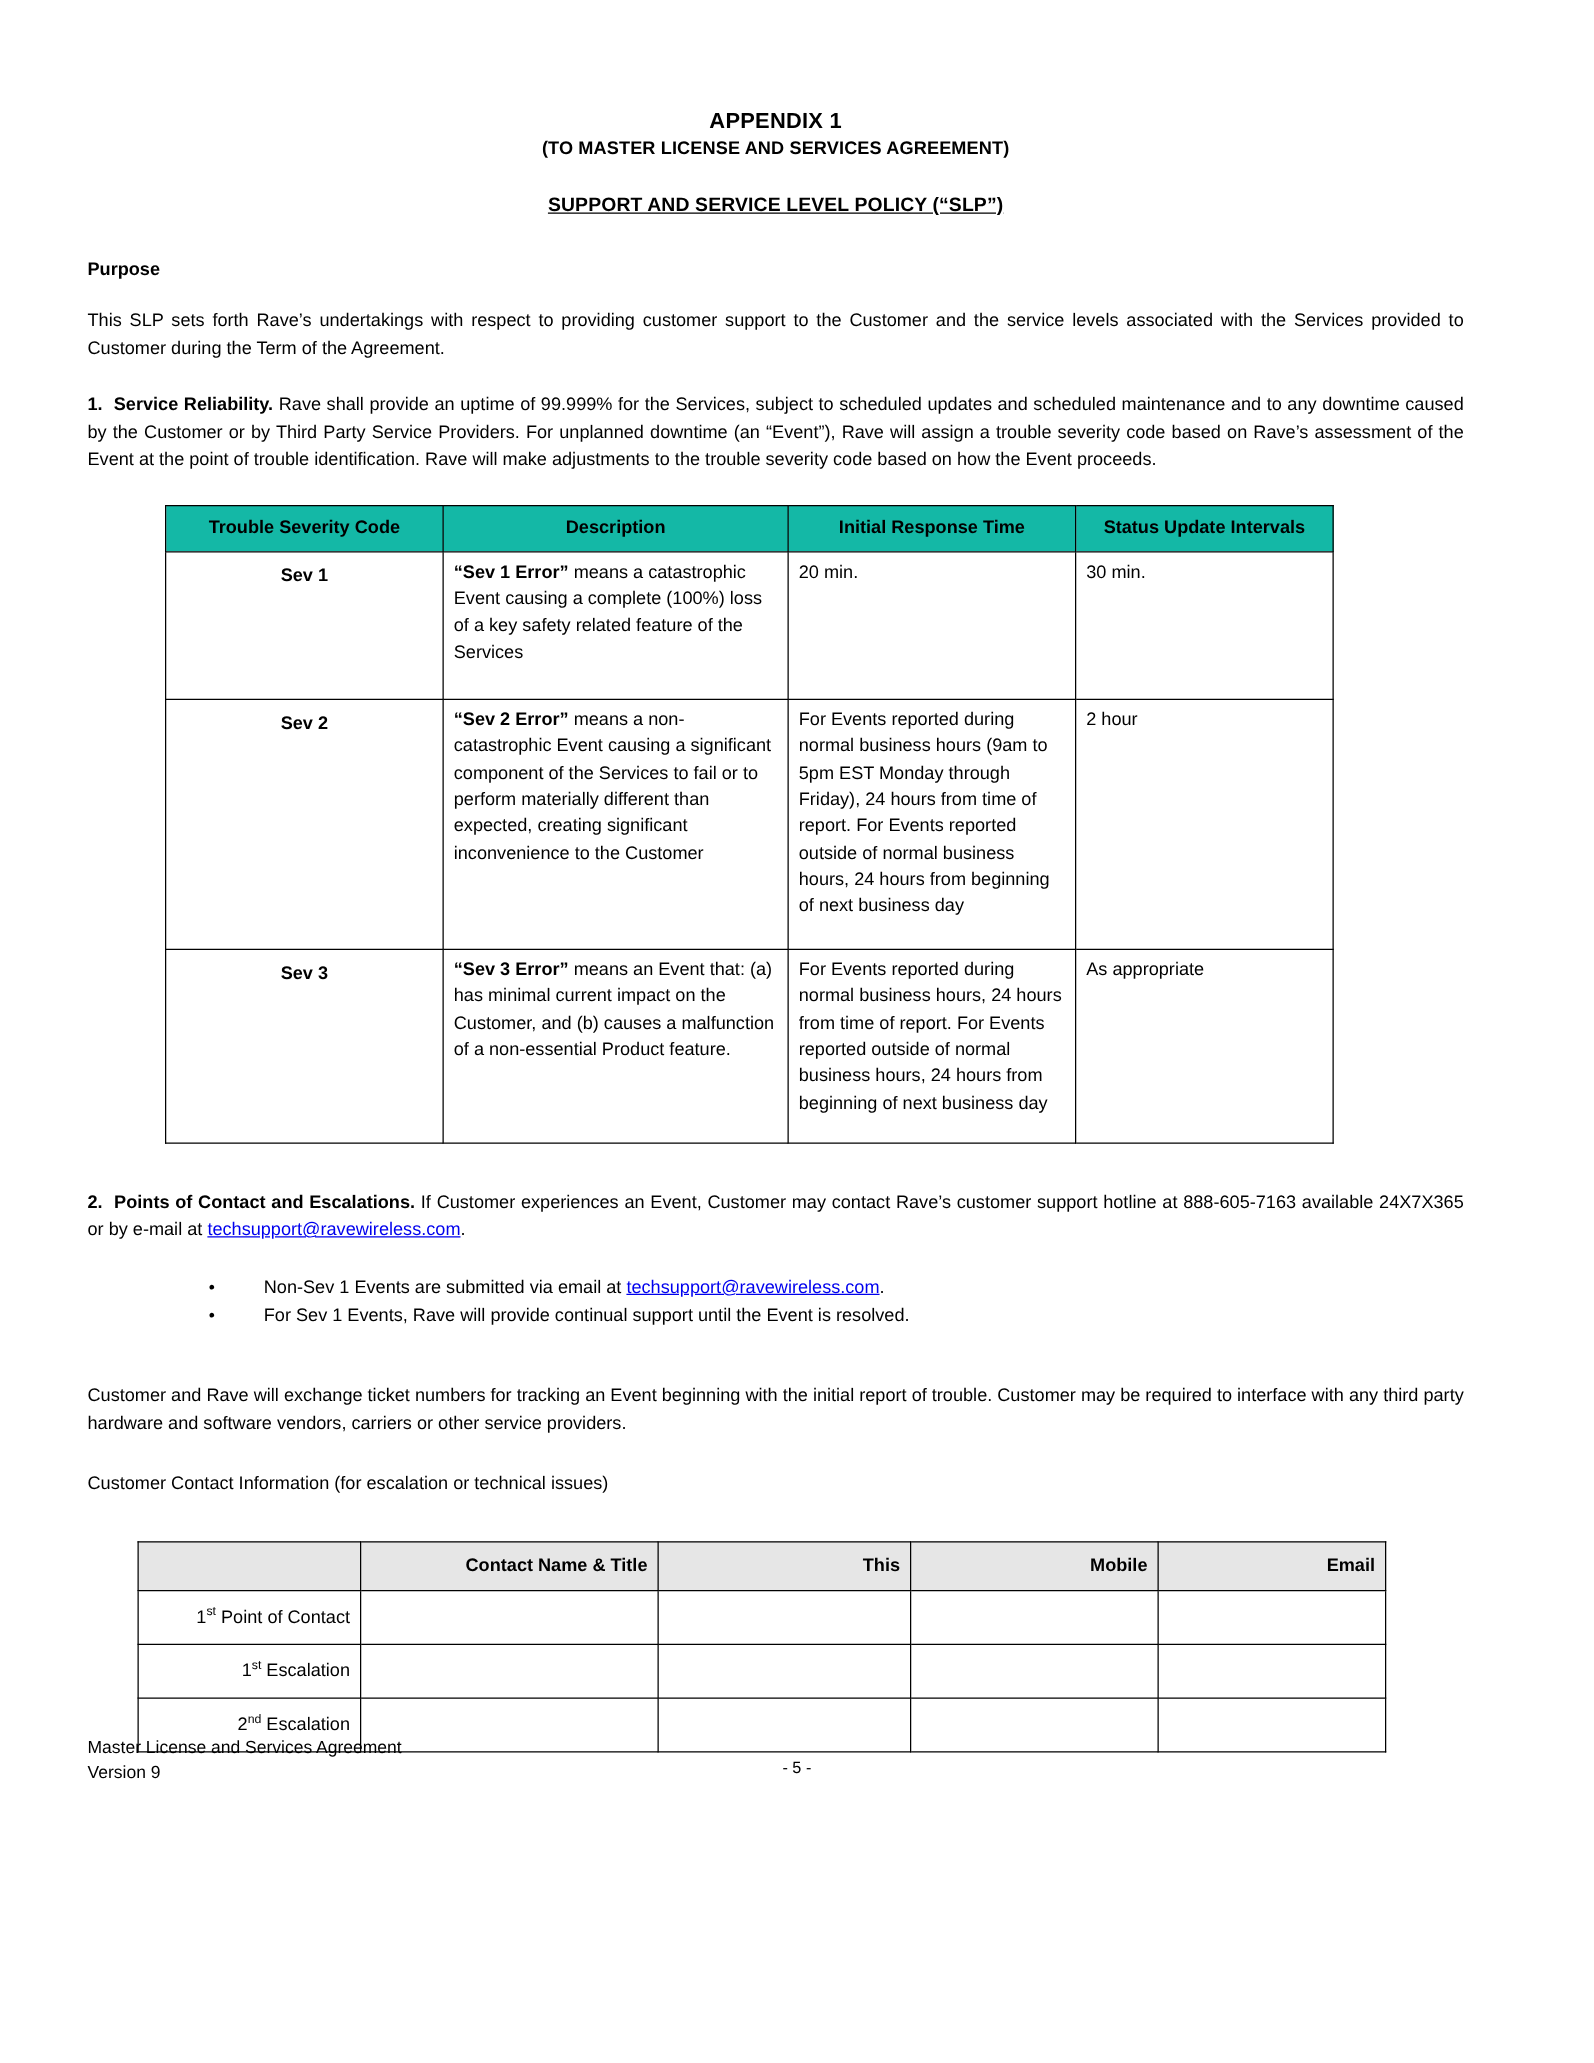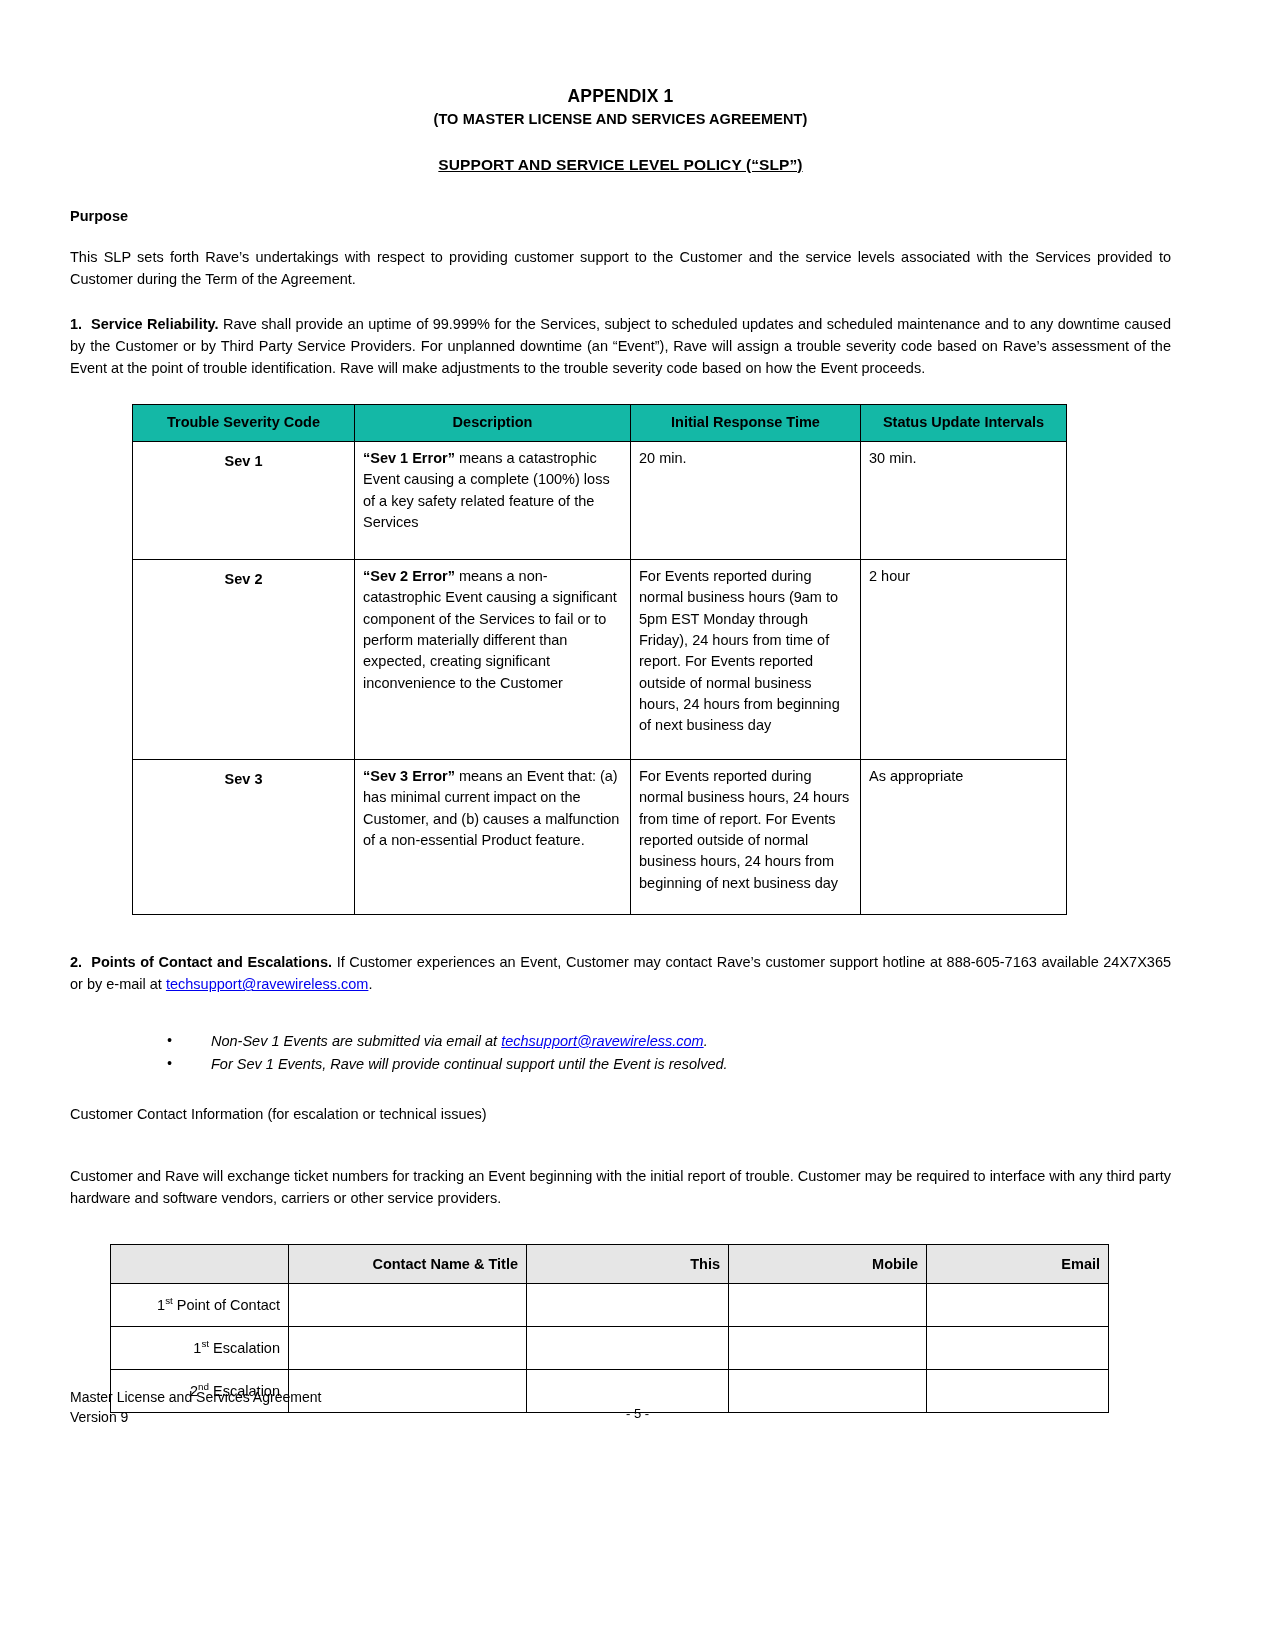--- a/index.html
+++ b/index.html
@@ -88,24 +88,23 @@
   .col-code  { width: 222px; }
   .col-desc  { width: 276px; }
   .col-irt   { width: 230px; }
   .col-sui   { width: 206px; }
   .rowpad-1 { height: 118px; }
   .rowpad-2 { height: 200px; }
   .rowpad-3 { height: 155px; }
 
   
   ul.bullets {
-    margin: 34px 0 0 0;
+    margin: 23px 0 0 0;
     padding-left: 97px;
     list-style: none;
-    font-style: italic;
   }
   ul.bullets li {
     font-size: 14.5px;
     line-height: 1.62;
     position: relative;
     padding-left: 44px;
   }
   ul.bullets li::before {
     content: "\2022";
     position: absolute;
@@ -232,23 +231,23 @@
 
   <ul class="bullets">
     <li>
       <span>Non-Sev 1 Events are submitted via email at </span><a class="u" href="#">techsupport@ravewireless.com</a><span>.</span>
     </li>
     <li>
       <span>For Sev 1 Events, Rave will provide continual support until the Event is resolved.</span>
     </li>
   </ul>
 
+  <p class="body" style="margin-top:40px;">Customer and Rave will exchange ticket numbers for tracking an Event beginning with the initial report of trouble.  Customer may be required to interface with any third party hardware and software vendors, carriers or other service providers.</p>
+
   <p class="body" style="margin-top:26px;">Customer Contact Information (for escalation or technical issues)</p>
-
-  <p class="body" style="margin-top:40px;">Customer and Rave will exchange ticket numbers for tracking an Event beginning with the initial report of trouble.  Customer may be required to interface with any third party hardware and software vendors, carriers or other service providers.</p>
 
   <div class="contact-table-wrap">
     <table class="contact">
       <colgroup>
         <col class="c-col-0">
           <col class="c-col-1">
           <col class="c-col-2">
           <col class="c-col-3">
           <col class="c-col-4">
       </colgroup>

